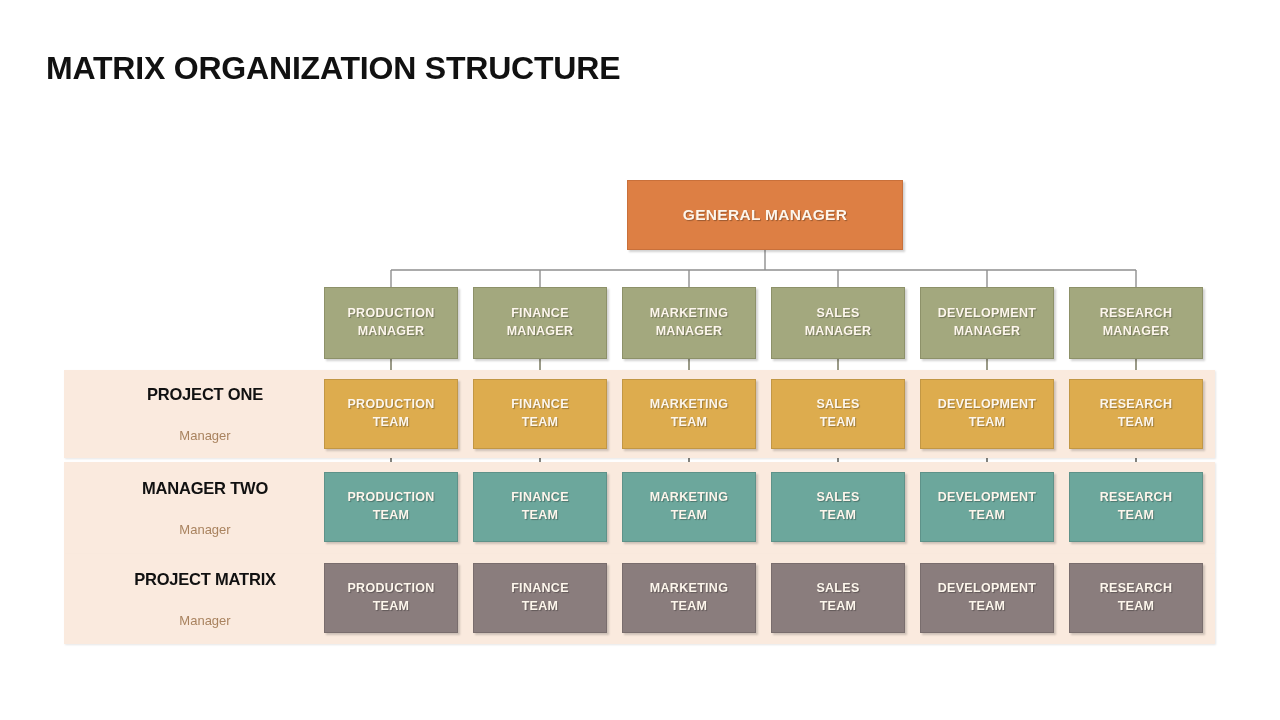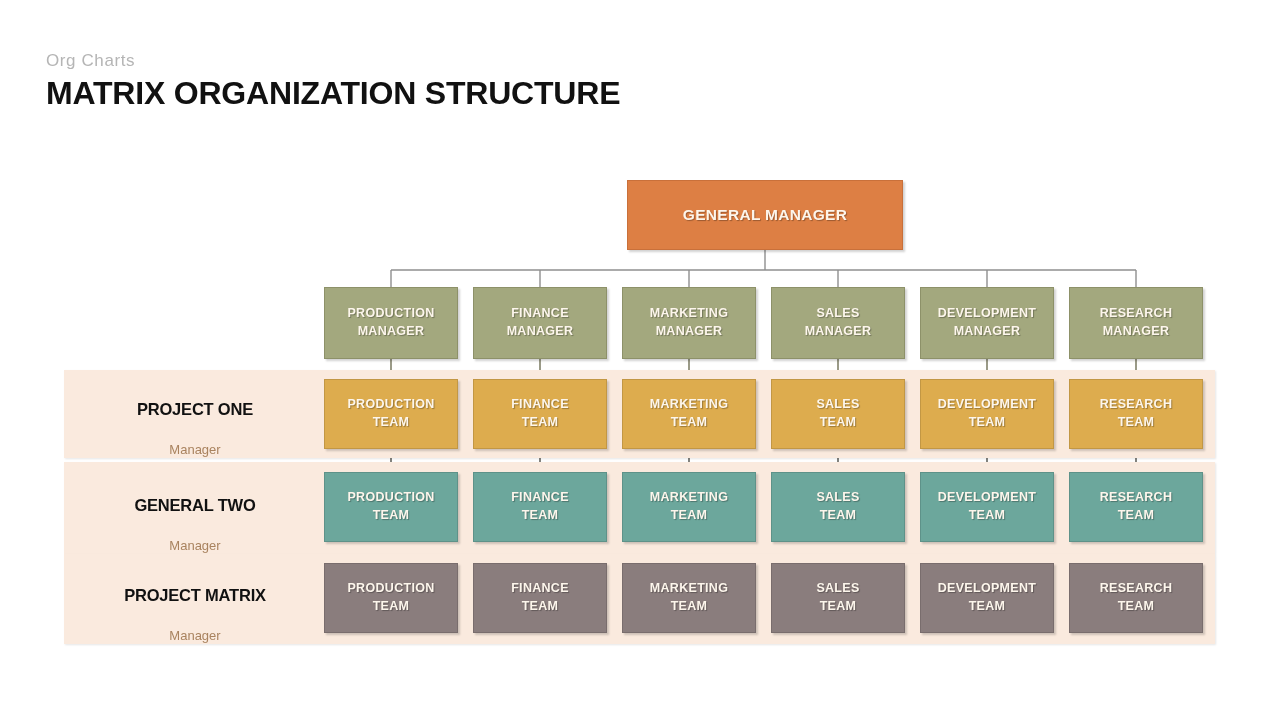--- a/index.html
+++ b/index.html
@@ -106,28 +106,28 @@
   .band {
     position: absolute;
     left: 64px;
     width: 1151px;
     box-sizing: border-box;
     z-index: 1;
     box-shadow: 1px 1px 2px rgba(0,0,0,0.10);
   }
   .band-label {
     position: absolute;
-    left: 2px;
+    left: 12px;
     top: 0;
     width: 258px;
     height: 100%;
     display: flex;
     flex-direction: column;
     align-items: center;
-    justify-content: flex-end;
+    justify-content: center;
     z-index: 2;
     gap: 20px;
   }
   .band-title {
     font-size: 16.5px;
     font-weight: 700;
     color: #111111;
     letter-spacing: -0.2px;
     line-height: 1.2;
     white-space: nowrap;
@@ -137,21 +137,20 @@
     font-weight: 400;
     color: #a9835f;
     margin-top: 3px;
     line-height: 1.2;
   }
 </style>
 </head>
 <body>
 
 <div id="header">
-  <div id="eyebrow">Org Charts</div>
   <h1 id="page-title">MATRIX ORGANIZATION STRUCTURE</h1>
 </div>
 
 <div id="chart">
   <svg id="connectors" viewBox="0 0 1280 720" xmlns="http://www.w3.org/2000/svg">
       <line x1="765" y1="250" x2="765" y2="270" stroke="#8f8f8f" stroke-width="1.4"></line>
       <line x1="391" y1="270" x2="1136" y2="270" stroke="#8f8f8f" stroke-width="1.4"></line>
       <line x1="391" y1="270" x2="391" y2="287" stroke="#8f8f8f" stroke-width="1.4"></line>
       <line x1="540" y1="270" x2="540" y2="287" stroke="#8f8f8f" stroke-width="1.4"></line>
       <line x1="689" y1="270" x2="689" y2="287" stroke="#8f8f8f" stroke-width="1.4"></line>
@@ -179,21 +178,21 @@
     </svg>
   <div id="bands-layer">
       <div class="band" style="top: 370px; height: 88px; width: 1151px; background: rgb(250, 234, 222);">
         <div class="band-label">
           <div class="band-title">PROJECT ONE</div>
           <div class="band-sub" style="color: rgb(169, 131, 95);">Manager</div>
         </div>
       </div>
       <div class="band" style="top: 462px; height: 92px; width: 1151px; background: rgb(250, 234, 222);">
         <div class="band-label">
-          <div class="band-title">GENERAL TWO</div>
+          <div class="band-title">MANAGER TWO</div>
           <div class="band-sub" style="color: rgb(169, 131, 95);">Manager</div>
         </div>
       </div>
       <div class="band" style="top: 554px; height: 90px; width: 1151px; background: rgb(250, 234, 222);">
         <div class="band-label">
           <div class="band-title">PROJECT MATRIX</div>
           <div class="band-sub" style="color: rgb(169, 131, 95);">Manager</div>
         </div>
       </div>
     </div>

